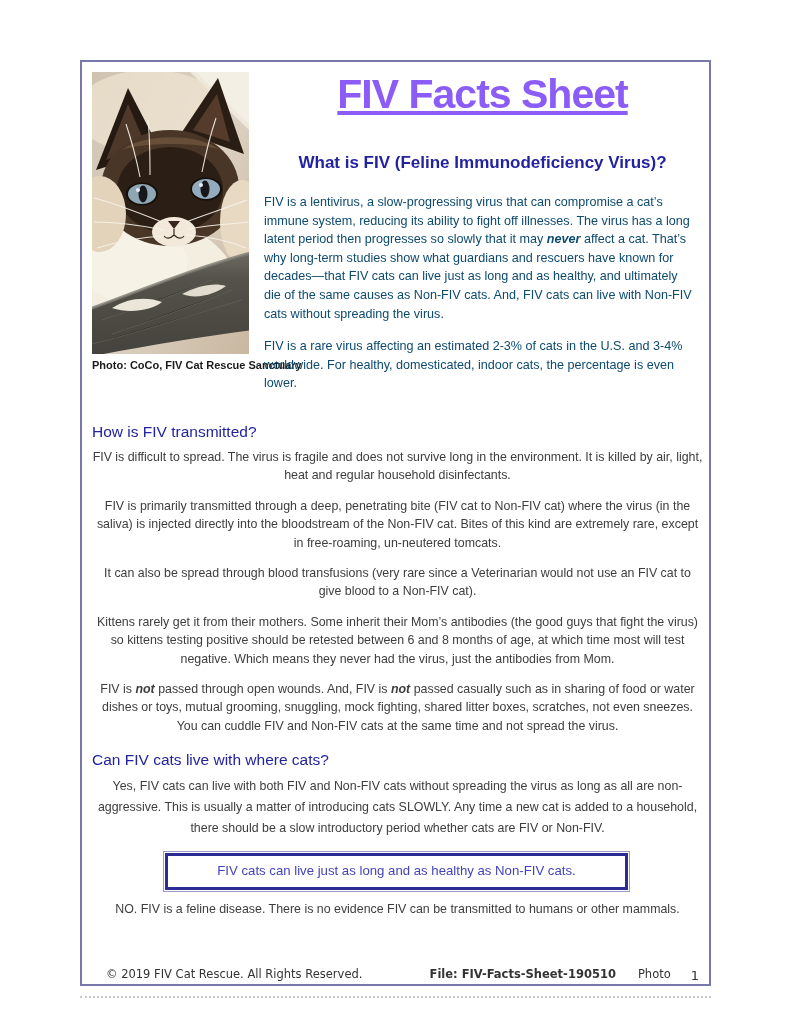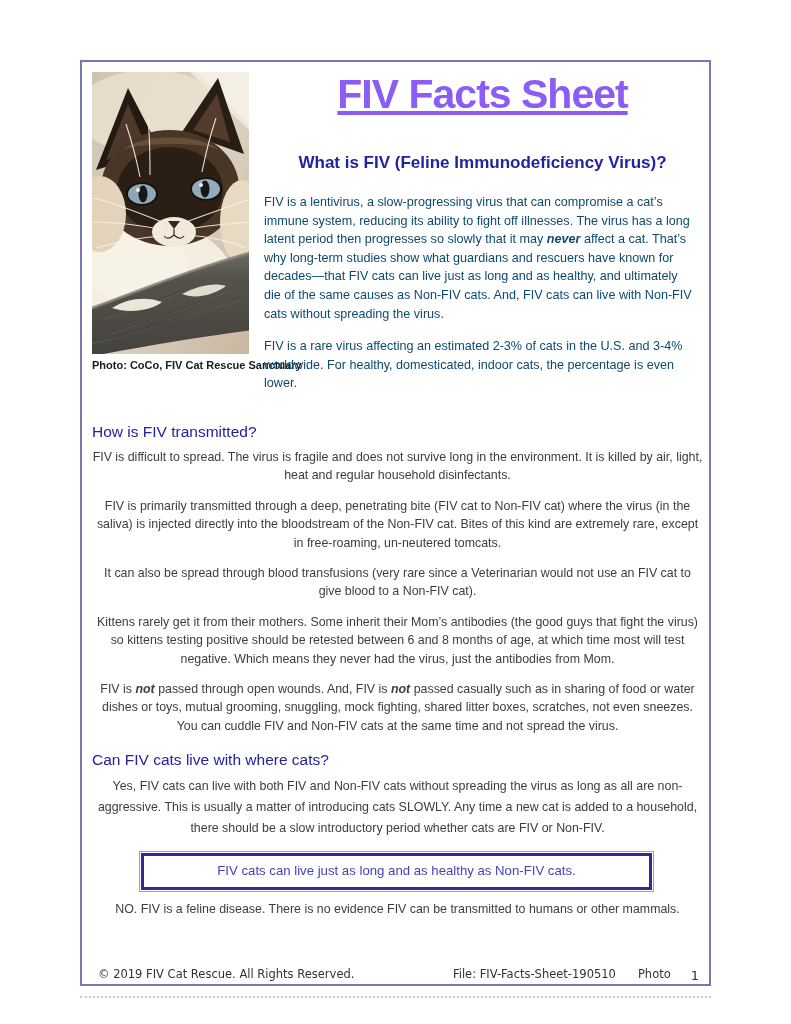--- a/index.html
+++ b/index.html
@@ -48,40 +48,40 @@
   }
   .body-para {
     color:#3d3d3d; font-size:12.4px; line-height:18.4px;
     margin-bottom:12px; width:611px;text-align:center;
   }
   .body-para.loose { line-height:21px; }
   .bi { font-weight:bold; font-style:italic; }
 
   
   .callout {
-    width:511px; margin:14px auto 10px auto;
+    width:463px; margin:14px auto 10px auto;
     border:3px solid #2c2c94;
     outline:1px solid #9b9bc8; outline-offset:1px;
     padding:4px 6px 6px 6px;
     text-align:center;
   }
   .callout-line { color:#4343bb; font-size:13.2px; line-height:21px; }
 
   .kids-heading { margin-top:26px; }
 
   
   .footer {
-    position:absolute; left:4px; right:0; bottom:3px;
+    position:absolute; left:12px; right:0; bottom:3px;
     display:flex; justify-content:space-between; align-items:baseline;
     padding:0 10px 0 12px;
     font-family:"DejaVu Sans", sans-serif;
     font-size:11.5px; color:#333333;
   }
   .footer-right { display:flex; align-items:baseline; }
-  .footer-file { margin-right:22px; }
+  .footer-file { margin-right:22px;font-weight:bold; }
   .footer-pagelabel { margin-right:20px; }
   .footer-pagenum { font-size:13px; position:relative; top:2px; }
 
   .page-edge-shadow {
     position:absolute; left:80px; top:996px; width:631px;
     border-top:2px dotted #c9c9c9;
   }
 </style>
 </head>
 <body>

